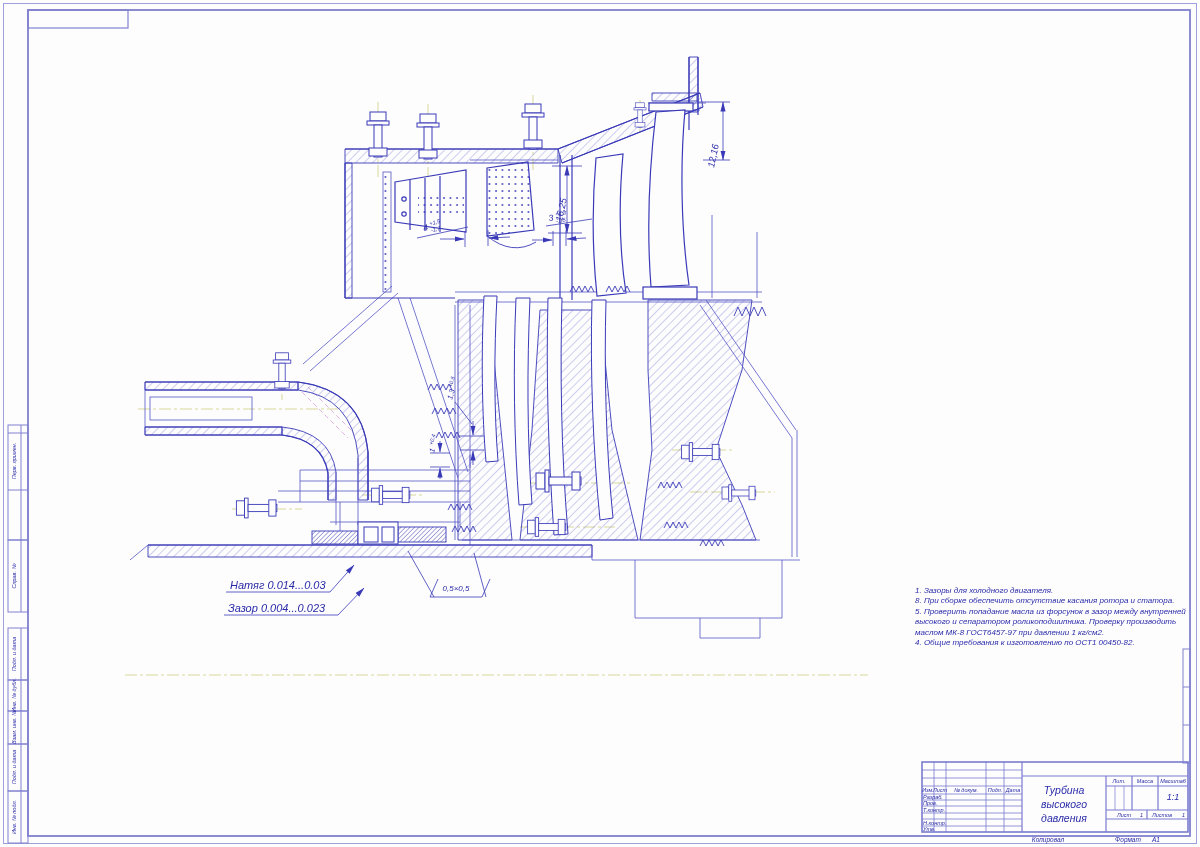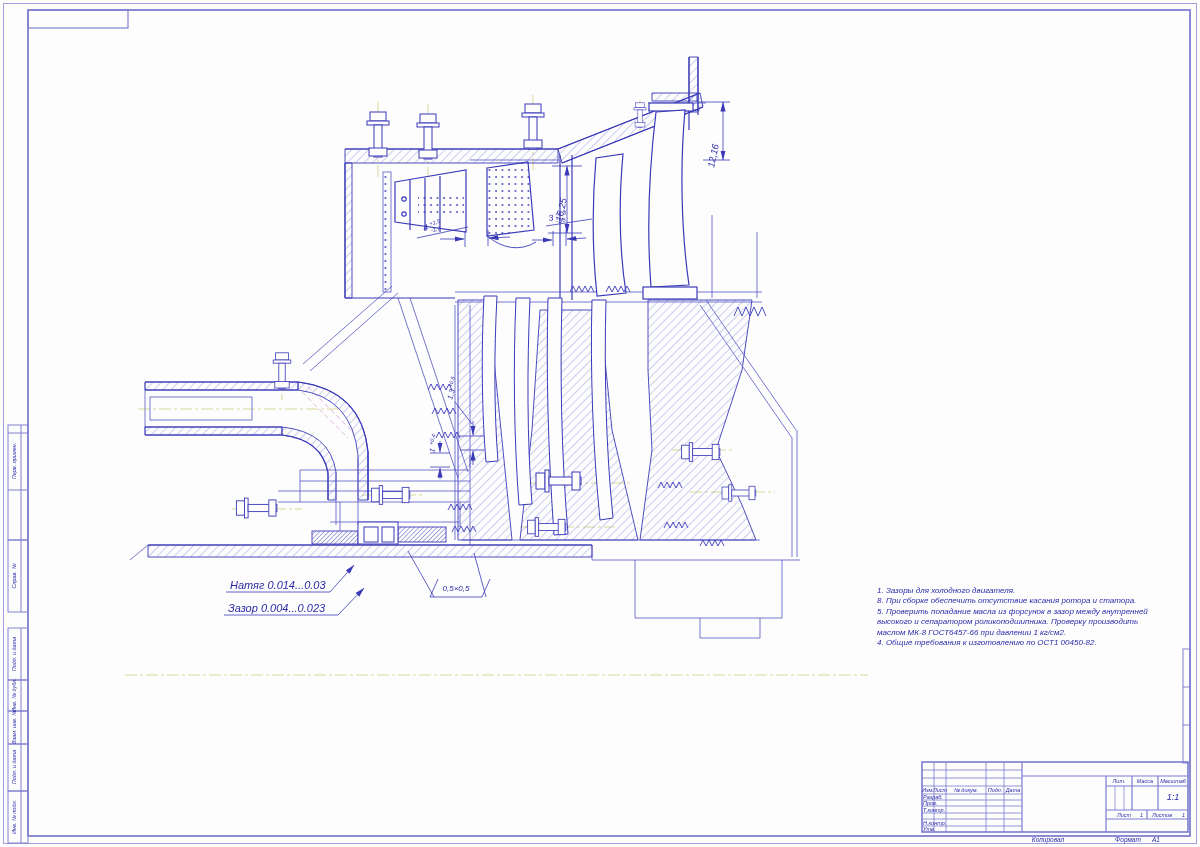--- a/index.html
+++ b/index.html
@@ -1,20 +1,20 @@
 <!DOCTYPE html>
 <html><head>
 <meta charset="utf-8">
 <style>
   html,body{margin:0;padding:0;background:#e8e8ec;}
   .page{position:relative;width:1200px;height:847px;background:#fdfdfe;overflow:hidden;
         font-family:"Liberation Sans",sans-serif;}
   .page *{box-sizing:border-box;}
   svg text{font-family:"Liberation Sans",sans-serif;font-style:italic;fill:#2a2aa8;}
-  .notes{position:absolute;left:877px;top:586px;width:276px;color:#2a2aa8;
+  .notes{position:absolute;left:915px;top:586px;width:276px;color:#2a2aa8;
          font-size:8px;font-style:italic;line-height:10.4px;white-space:nowrap;}
   .tb-title{position:absolute;left:1023px;top:778px;width:82px;height:52px;
             display:flex;align-items:center;justify-content:center;text-align:center;
             color:#2a2aa8;font-size:10.5px;font-style:italic;line-height:1.35;}
 </style>
 </head>
 <body>
 
 <div class="page">
 
@@ -373,19 +373,20 @@
     <text x="1156" y="842" text-anchor="middle">А1</text>
   </g>
 </svg>
 
 
 <div class="notes">
   <div>1. Зазоры для холодного двигателя.</div>
   <div>8. При сборке обеспечить отсутствие касания ротора и статора.</div>
   <div>5. Проверить попадание масла из форсунок в зазор между внутренней</div>
   <div>высокого и сепаратором роликоподшипника. Проверку производить</div>
-  <div>маслом МК-8 ГОСТ6457-66 при давлении 1 кг/см2.</div>
+  <div>маслом МК-8 ГОСТ6457-97 при давлении 1 кг/см2.</div>
   <div>4. Общие требования к изготовлению по ОСТ1 00450-82.</div>
 </div>
 
 
+<div class="tb-title">Турбина высокого давления</div>
 
 </div>
 
 </body></html>

